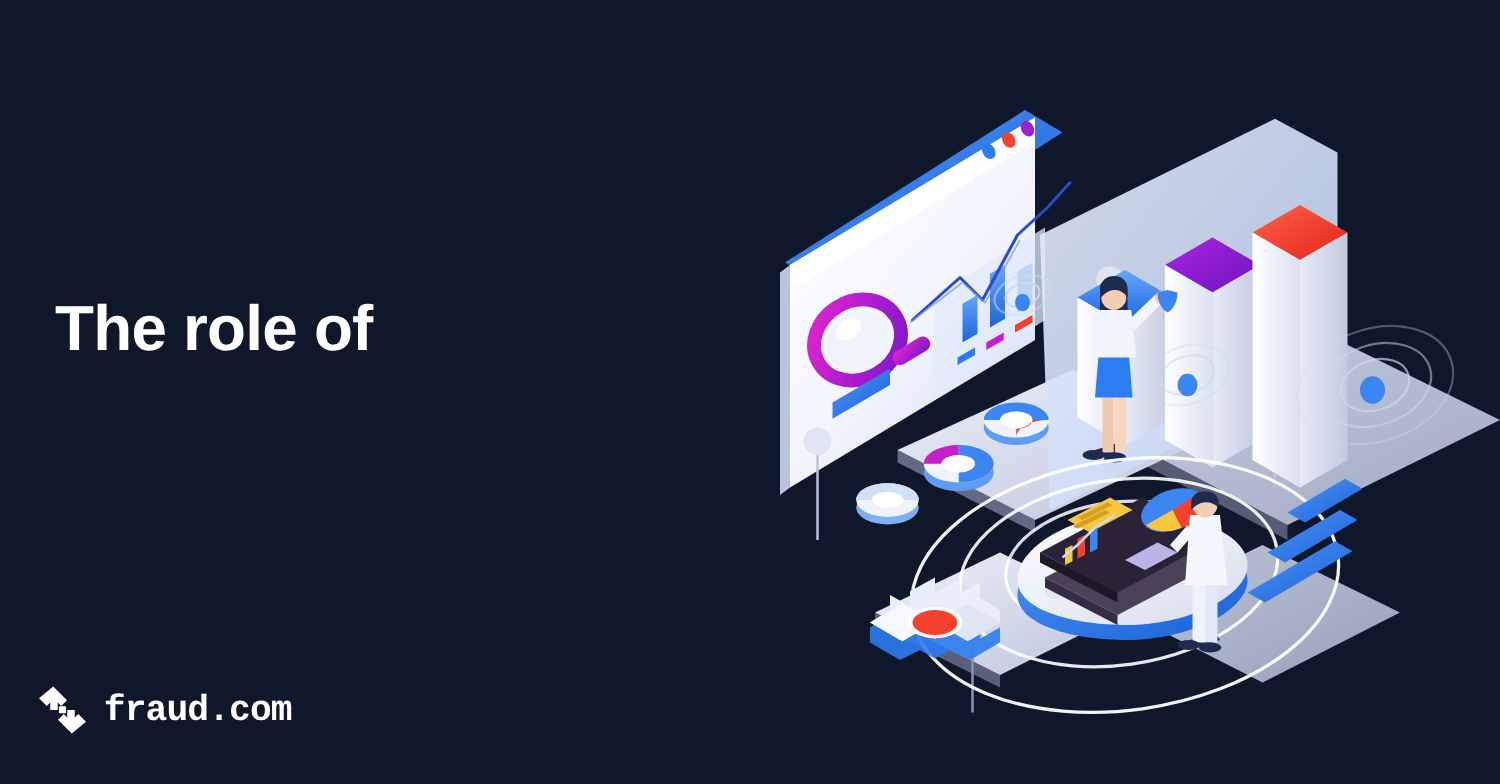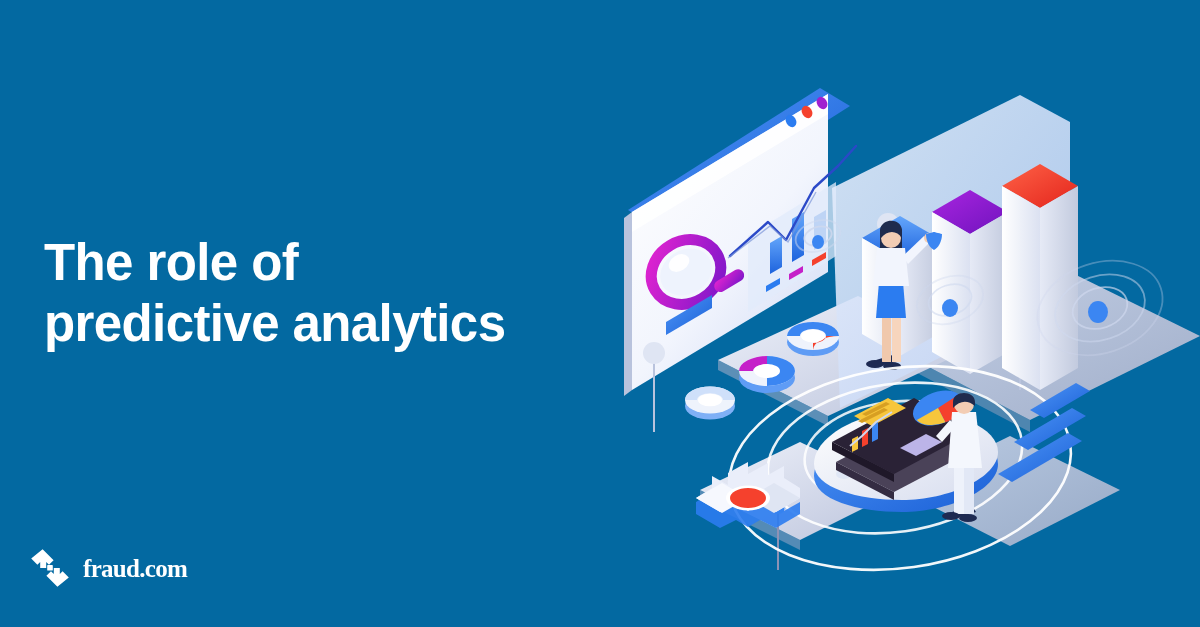--- a/index.html
+++ b/index.html
@@ -38,43 +38,42 @@
   #logo {
     position:absolute;
     left:30px; top:548px;
     display:flex;
     align-items:center;
     gap:13px;
   }
   #logo .mark { width:40px; height:40px; display:block; }
   #logo .wordmark {
     color:#ffffff;
-    font-family:Liberation Serif, serif;
+    font-family:Liberation Mono, monospace;
     font-weight:700;
-    font-size:25px;
+    font-size:29px;
     letter-spacing:-0.7px;
     line-height:1;
   }
 
   
   #illustration {
     position:absolute;
     left:600px; top:60px;
     width:600px; height:540px;
   }
   #illustration svg { display:block; width:100%; height:100%; }
 </style>
 </head>
 <body style="background: rgb(51, 20, 80);">
 
-<div id="banner" style="background: #0369a1;">
+<div id="banner" style="background: #0f172a;">
 
   <div id="headline">
     <span class="line">The role of</span>
-    <span class="line">predictive analytics</span>
   </div>
 
   <div id="logo">
     <span class="mark">
       <svg viewBox="0 0 40 40" xmlns="http://www.w3.org/2000/svg" aria-hidden="true">
         <g fill="#ffffff">
           <path d="M12.6 1.2 L23.6 12.2 L19.0 16.8 L16.2 14.0 L16.2 20.0 L10.2 20.0 L10.2 14.0 L7.4 16.8 L1.2 10.6 Z"></path>
           <path d="M27.4 38.8 L16.4 27.8 L21.0 23.2 L23.8 26.0 L23.8 20.0 L29.8 20.0 L29.8 26.0 L32.6 23.2 L38.8 29.4 Z"></path>
           <rect x="17.2" y="17.0" width="5.6" height="5.6" rx="0.7"></rect>
         </g>

